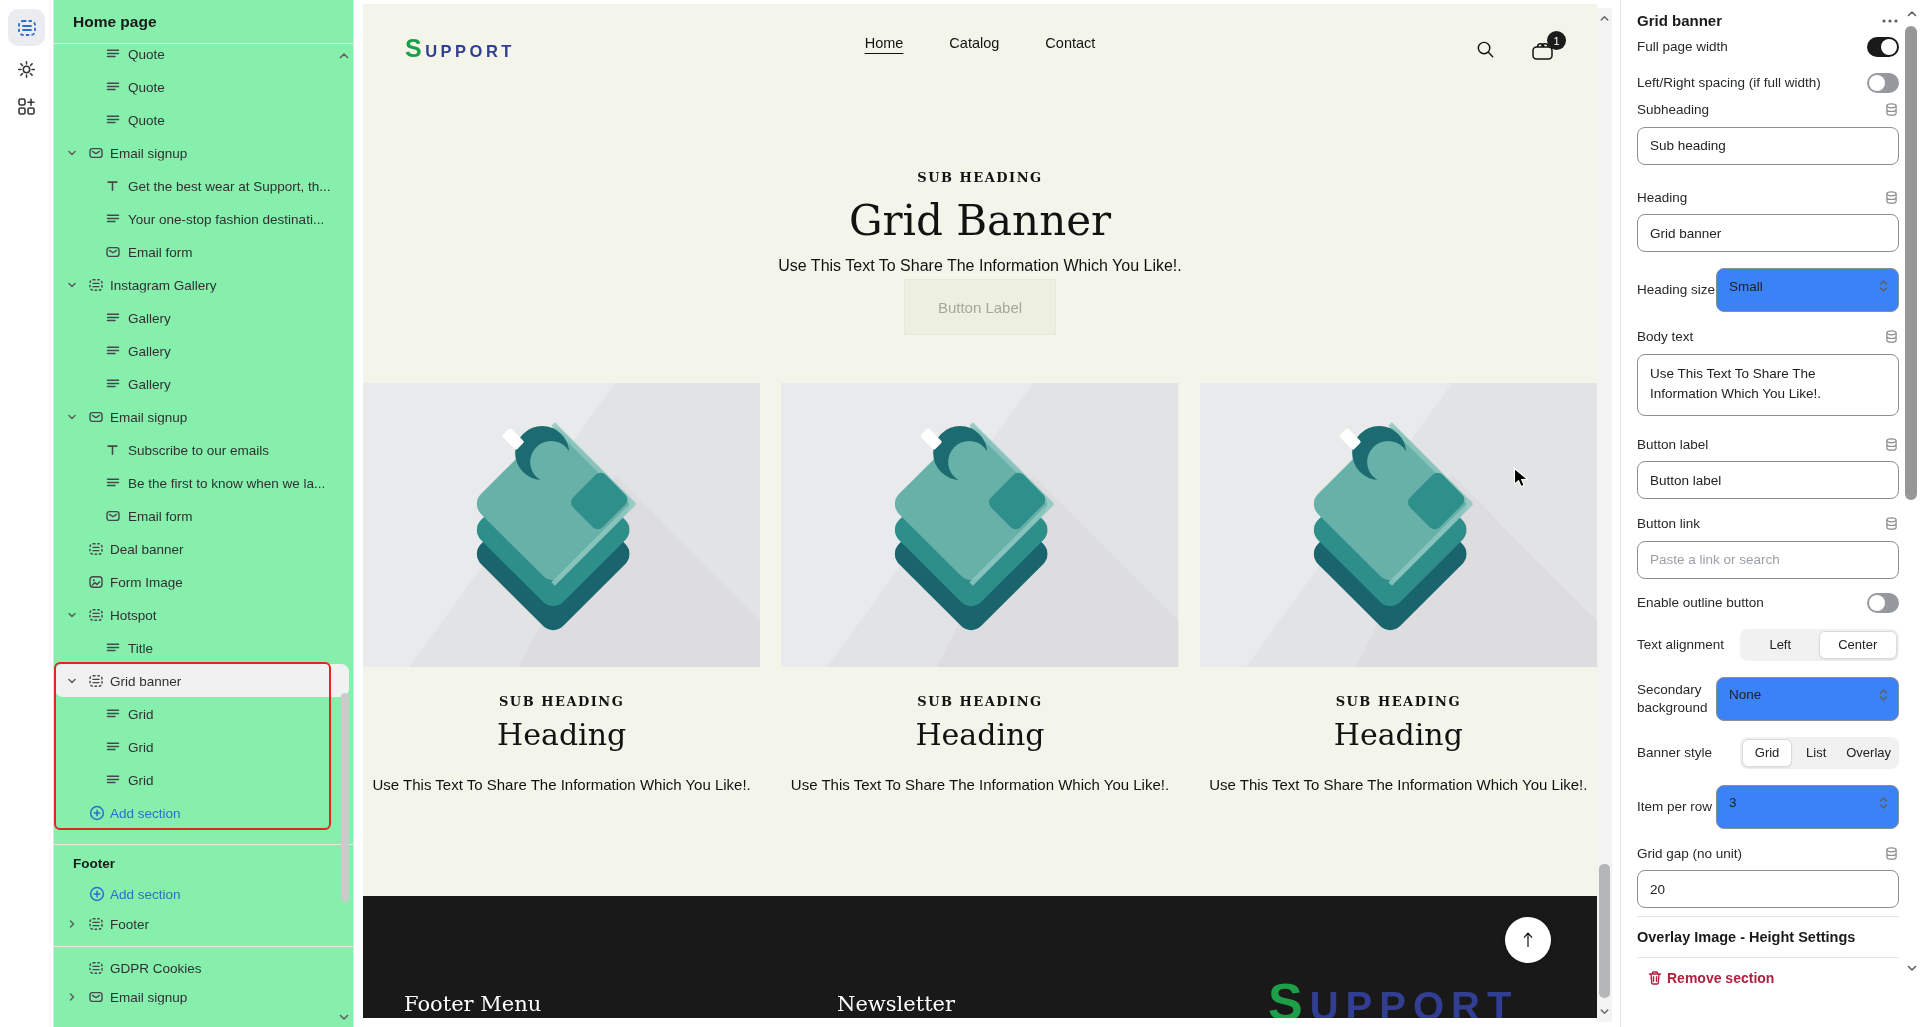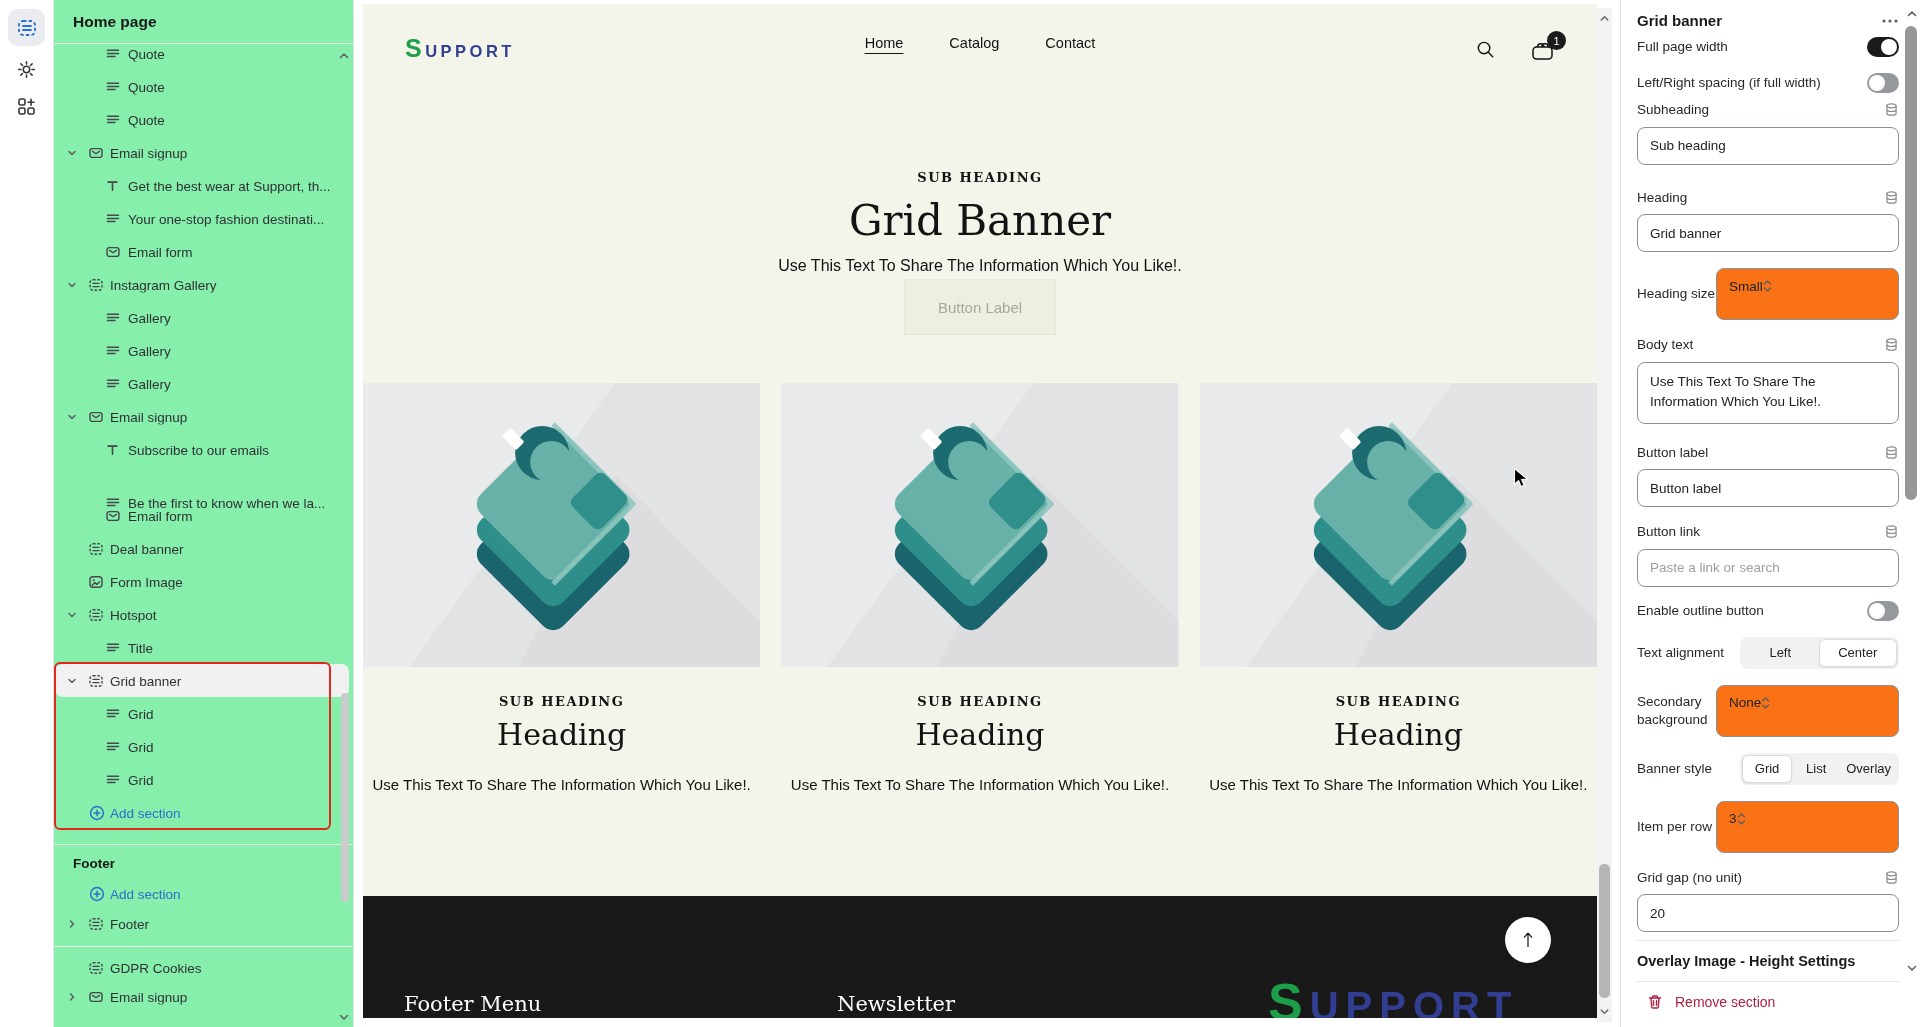--- a/index.html
+++ b/index.html
@@ -84,27 +84,27 @@
   .toggle.on{background:#1a1a1a}
   .toggle.off{background:#95999e}
   .knob{position:absolute;top:2px;width:16px;height:16px;border-radius:50%;background:#fff}
   .on .knob{right:2px}
   .off .knob{left:2px}
   .pinput{width:100%;box-sizing:border-box;height:38px;border:1px solid #8a9096;border-radius:8px;padding:0 12px;font-size:13.5px;color:#202223;background:#fff;font-family:"Liberation Sans",sans-serif}
   .pinput::placeholder{color:#9aa0a6}
   .parea{height:62px;padding:9px 12px;resize:none;line-height:1.5}
   .ctrl{width:159px;flex-shrink:0}
   .inline .plabel{max-width:102px}
-  .pselect{height:34px;border:1px solid #8a9096;border-radius:8px;display:flex;align-items:center;padding:0 10px 16px 12px;font-size:13.5px;color:#202223;background:#f97316;cursor:pointer}
+  .pselect{height:34px;border:1px solid #8a9096;border-radius:8px;display:flex;align-items:center;justify-content:space-between;padding:0 10px 8px 12px;font-size:13.5px;color:#202223;background:#3b82f6;cursor:pointer}
   .seg{height:32px;background:#f1f1f2;border-radius:8px;display:flex;padding:2px;box-sizing:border-box}
   .seg span{flex:1;display:flex;align-items:center;justify-content:center;font-size:13px;color:#202223;border-radius:6px;cursor:pointer;white-space:nowrap;padding:0 6px}
   .seg .on{background:#fff;border:1px solid #d8dadc;box-shadow:0 1px 2px rgba(0,0,0,.08)}
   .pdivider{height:1px;background:#e4e4e4}
   .overlay-head{display:flex;justify-content:space-between;align-items:center;font-size:14.5px;font-weight:700;color:#1a1a1a;cursor:pointer}
-  .remove-row{display:flex;align-items:flex-end;gap:12px;color:#b0203f;font-size:14px;font-weight:400;padding-left:10px;cursor:pointer}
+  .remove-row{display:flex;align-items:flex-end;gap:4px;color:#b0203f;font-size:14px;font-weight:700;padding-left:10px;cursor:pointer}
   .mt8{margin-top:8px}.mt12{margin-top:12px}.mt16{margin-top:16px}
   .mt20{margin-top:16px}.mt22{margin-top:8px}.mt24{margin-top:24px}
   .pn-chev-up{position:absolute;top:8px;right:3px}
   .pn-thumb{position:absolute;top:26px;right:4px;width:12px;height:474px;background:#979797;border-radius:6px}
   .pn-chev-down{position:absolute;top:962px;right:3px}
 </style>
 </head>
 <body>
 
 <div class="rail">
@@ -255,21 +255,21 @@
         <span class="tlabel">Email signup</span>
       </div>
       <div class="trow" style="top: 388px;">
         <span class="ticon lvl1">
           <svg width="13" height="13" viewBox="0 0 14 14">
             <path d="M2.2 2.8h9.6M7 2.8v8.8" fill="none" stroke="#46484b" stroke-width="1.7" stroke-linecap="round"></path>
           </svg>
         </span>
         <span class="tlabel lvl1">Subscribe to our emails</span>
       </div>
-      <div class="trow" style="top: 441px; text-decoration: underline;">
+      <div class="trow" style="top: 421px; text-decoration: underline;">
         <span class="ticon lvl1">
           <svg width="14" height="14" viewBox="0 0 14 14">
             <path d="M1.5 3.2h11M1.5 6.4h11M1.5 9.6h7.5" stroke="#46484b" stroke-width="1.5" stroke-linecap="round"></path>
           </svg>
         </span>
         <span class="tlabel lvl1">Be the first to know when we la...</span>
       </div>
       <div class="trow" style="top: 454px;">
         <span class="ticon lvl1">
           <svg width="14" height="14" viewBox="0 0 14 14">

